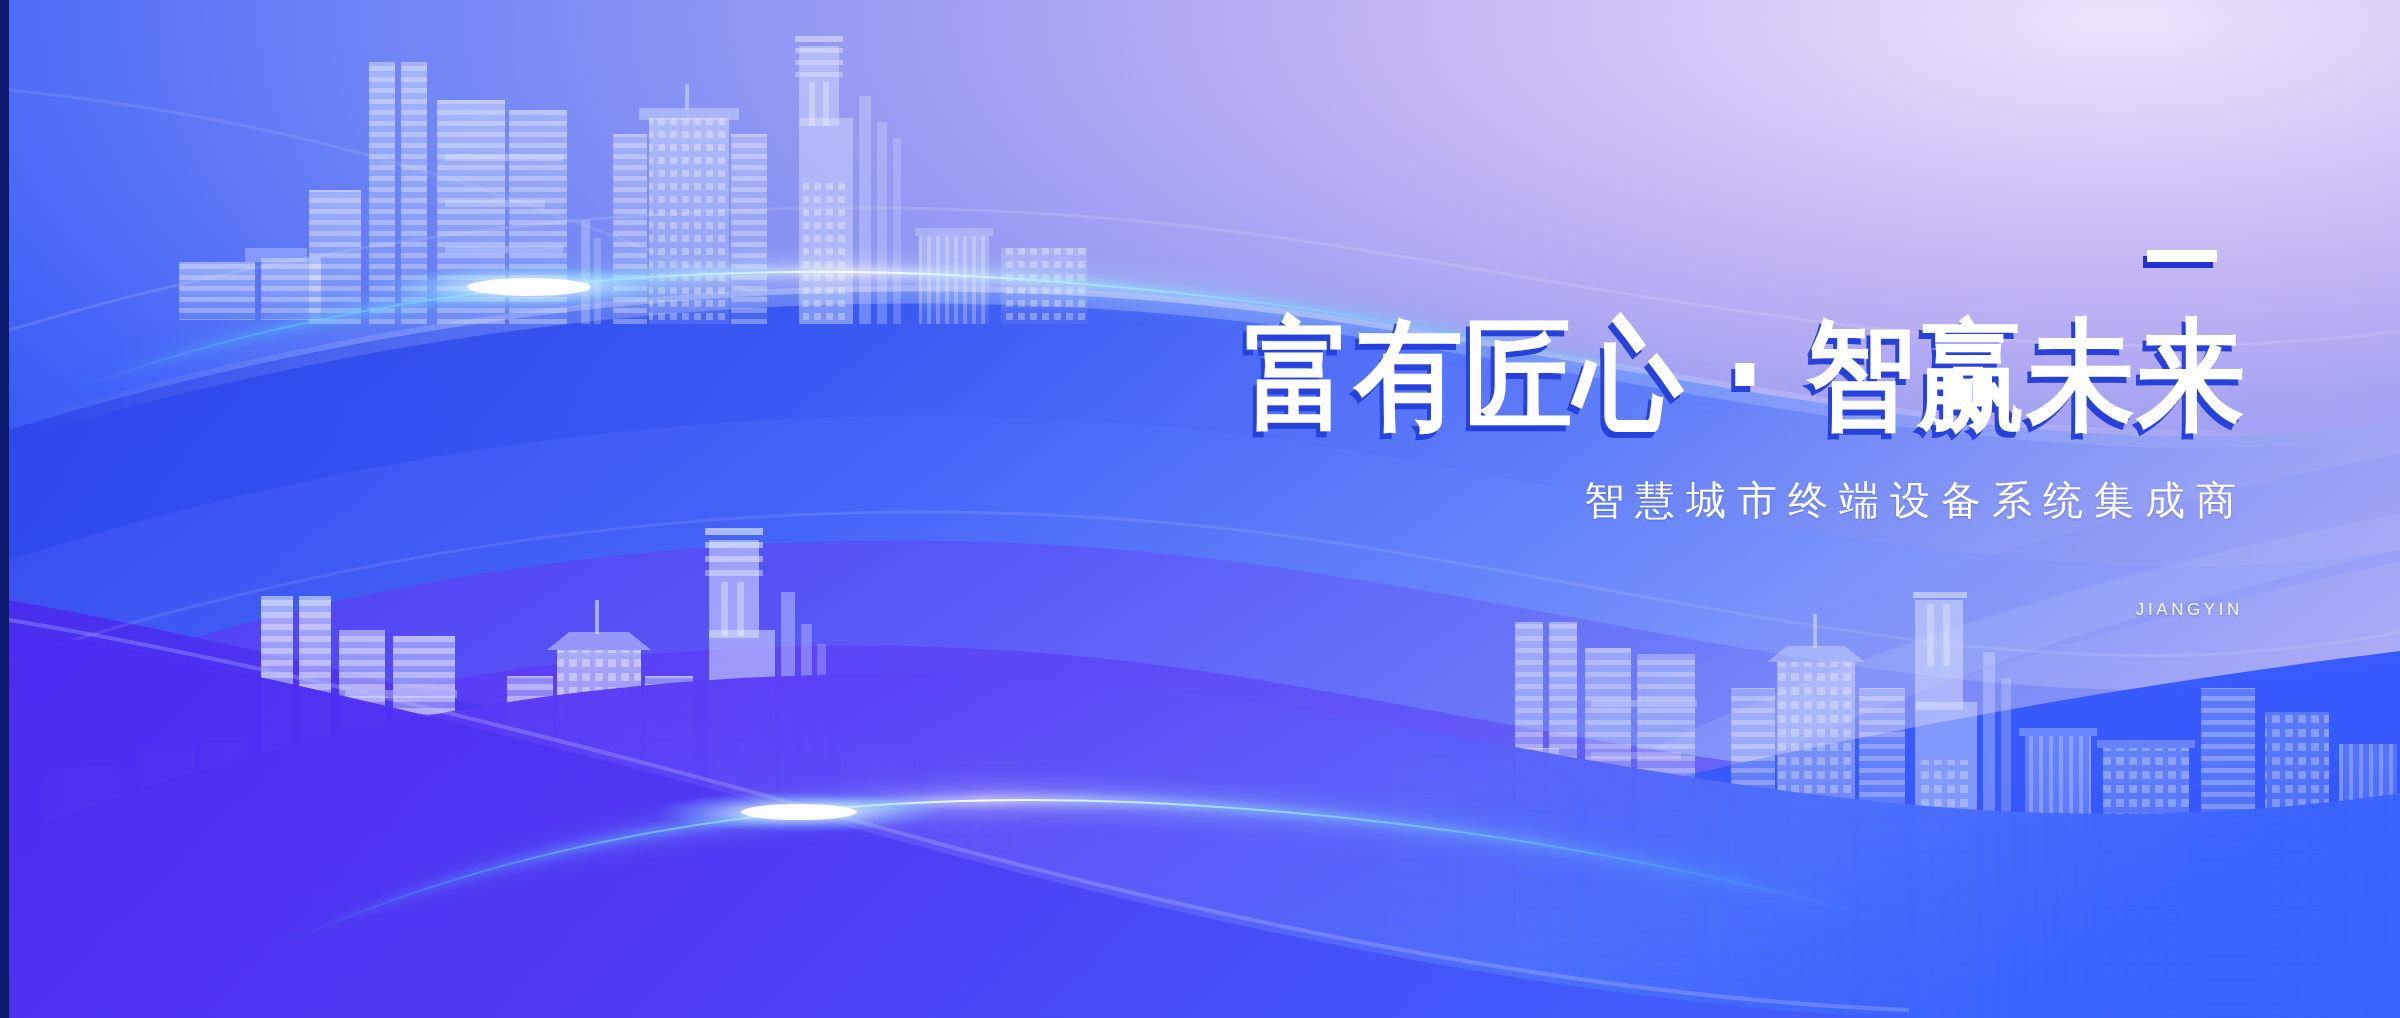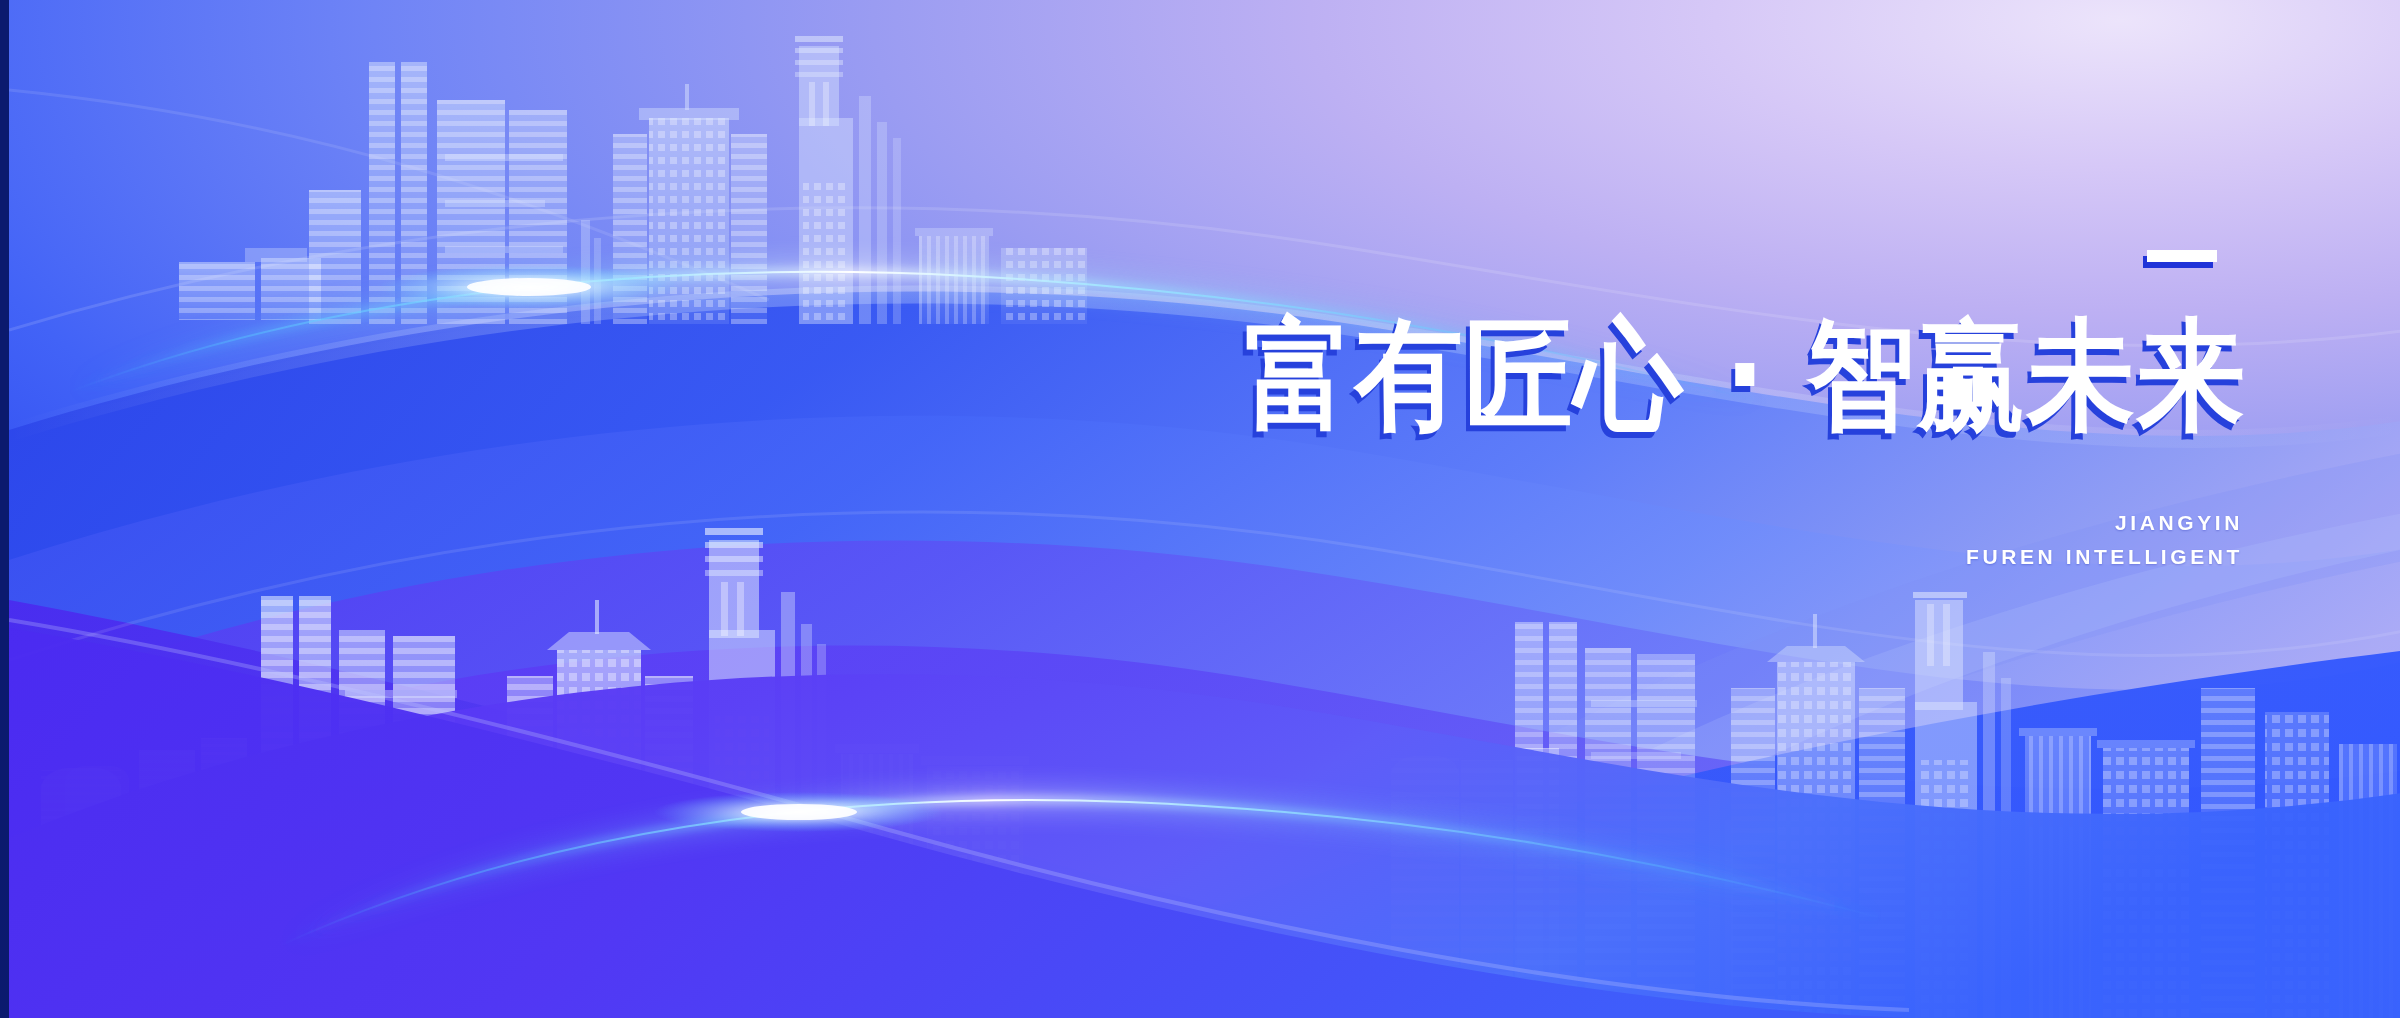--- a/index.html
+++ b/index.html
@@ -58,24 +58,24 @@
     color:#ffffff;
     letter-spacing:11px;
     white-space:nowrap;
     padding-right:2px;
     text-shadow:0 1px 2px rgba(32,48,180,.30);
   }
   #company{
     margin-top:76px;
     padding-right:6px;
     color:#ffffff;
-    font-size:21px;
+    font-size:17px;
     line-height:1.62;
     letter-spacing:3.6px;
-    font-weight:700;
+    font-weight:400;
     text-shadow:0 1px 2px rgba(28,40,170,.30);
   }
   #company .cline{display:block;white-space:nowrap;}
 </style>
 </head>
 <body>
 
 <div id="banner">
 
   <svg class="svgfull" viewBox="0 0 2400 1018" preserveAspectRatio="none">
@@ -465,21 +465,21 @@
     <ellipse cx="790" cy="812" rx="145" ry="20" fill="url(#hotB)" opacity="0.95"></ellipse>
     <ellipse cx="790" cy="812" rx="58" ry="8" fill="#ffffff" opacity="0.92"></ellipse>
   </svg>
 
   <div id="text-block">
 
     <span id="dash"></span>
 
     <span id="headline">富有匠心 · 智赢未来</span>
 
+    <span id="subtitle">智慧城市终端设备系统集成商</span>
 
     <div id="company">
       <span class="cline">JIANGYIN</span>
-      <span class="cline">FUREN INTELLIGENT</span>
     </div>
 
   </div>
 
 </div>
 
 </body></html>

